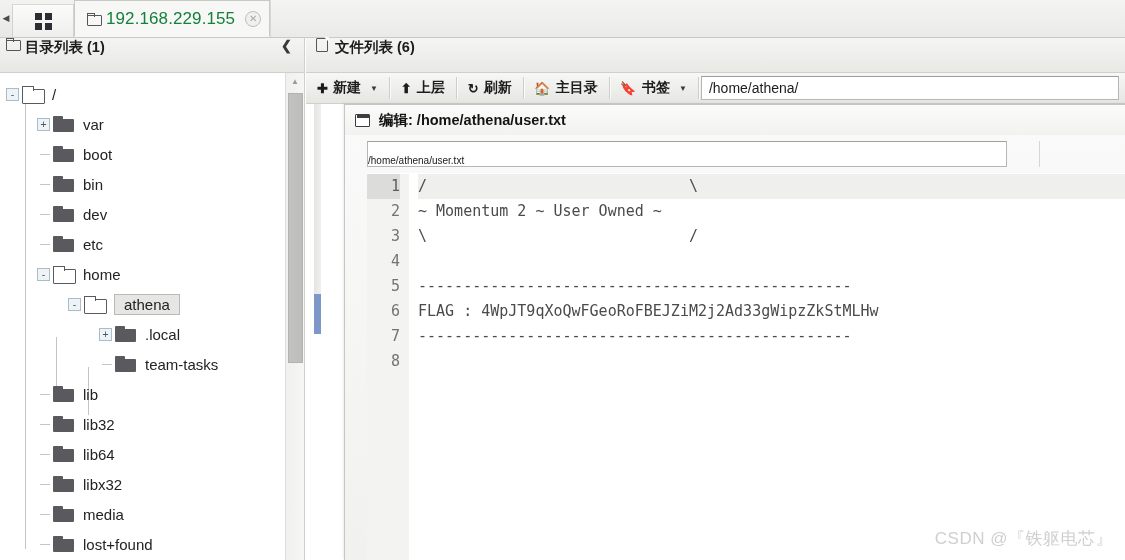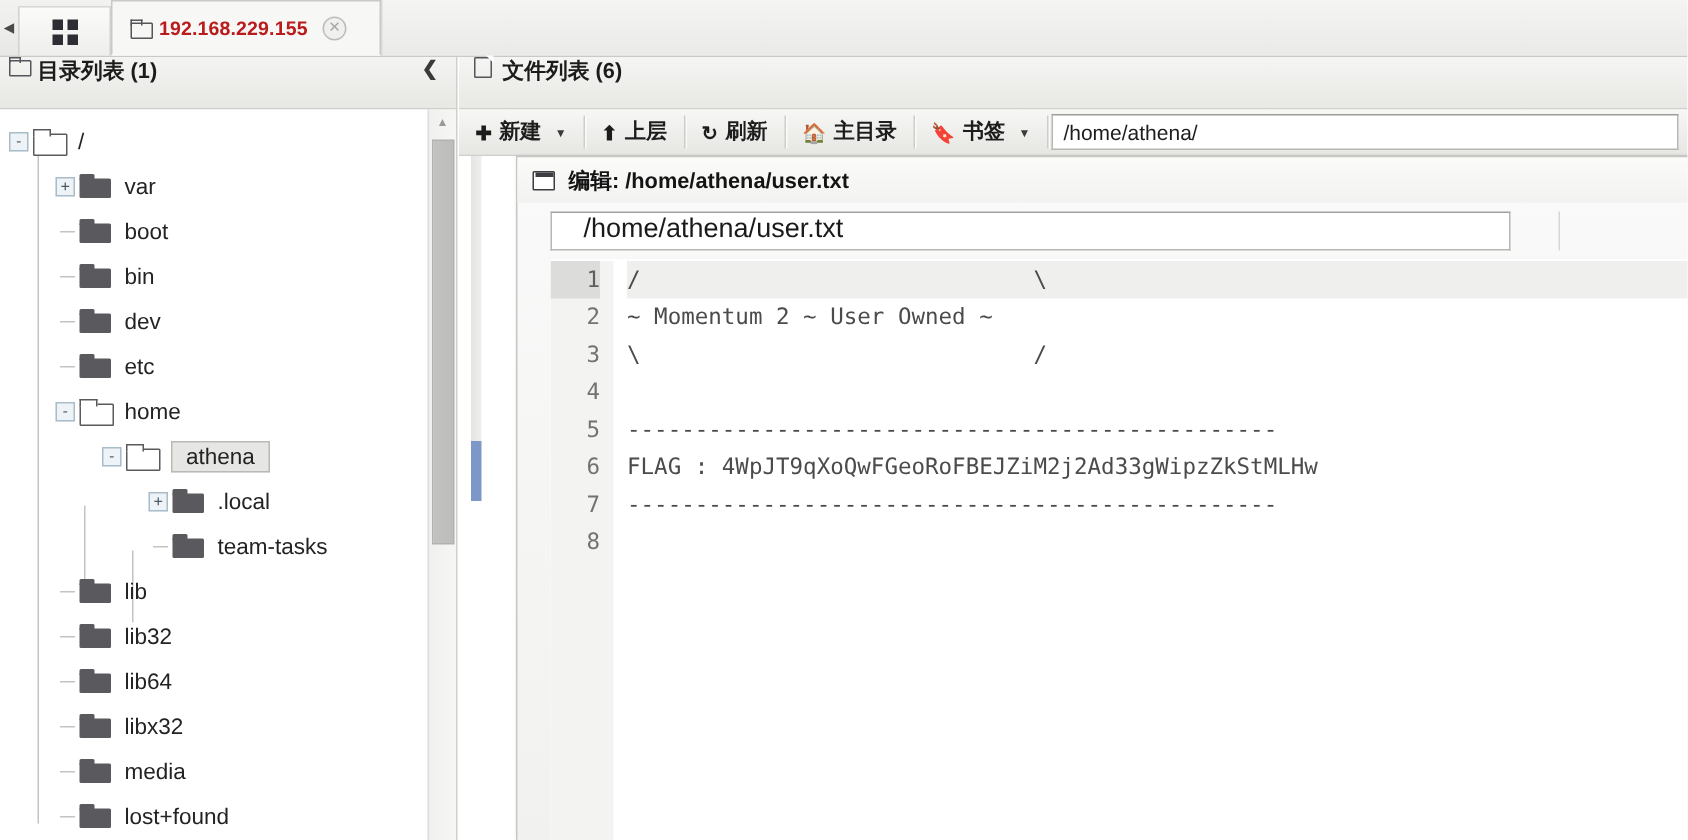--- a/index.html
+++ b/index.html
@@ -32,21 +32,21 @@
   .grid-icon { width: 17px; height: 17px; display: grid; grid-template-columns: 7px 7px; grid-template-rows: 7px 7px; gap: 3px; }
   .grid-icon i { background: #2d2d33; display: block; }
   .tab-active {
     height: 37px; min-width: 180px; margin-bottom: 0;
     background: #f7f7f5;
     border-left: 1px solid #c9c9c5; border-right: 1px solid #c9c9c5;
     border-top: 1px solid #c9c9c5; border-bottom: 1px solid #f7f7f5;
     display: flex; align-items: center; gap: 6px; padding: 0 8px 0 12px;
     position: relative; z-index: 3;
   }
-  .tab-title { font-size: 13px; color: #b91c1c; font-weight: 700; letter-spacing: .1px; white-space: nowrap; }
+  .tab-title { font-size: 17px; color: #15803d; font-weight: 400; letter-spacing: .1px; white-space: nowrap; }
   .folder-outline-sm {
     width: 13px; height: 11px; position: relative; flex: 0 0 auto;
   }
   .folder-outline-sm::before {
     content: ''; position: absolute; left: 0; top: 2px; width: 13px; height: 9px;
     border: 1.4px solid #55555a; border-radius: 0 1px 1px 1px;
   }
   .folder-outline-sm::after {
     content: ''; position: absolute; left: 0; top: 0; width: 6px; height: 3px;
     border-top: 1.4px solid #55555a; border-left: 1.4px solid #55555a; border-right: 1.4px solid #55555a;
@@ -198,22 +198,22 @@
   }
   .ed-title-text { font-size: 14.5px; color: #141414; font-weight: 700; }
 
   .ed-pathrow {
     margin: 0 0 0 0; height: 38px; display: flex; align-items: center;
     padding: 0 0 0 22px; position: relative;
   }
   .ed-pathinput {
     width: 640px; height: 26px; background: #ffffff;
     border: 1px solid #b6b6b2; border-top-color: #a0a09c;
-    display: flex; align-items: flex-start; padding-left: 21px;
-    font-size: 18px; color: #1a1a1a;
+    display: flex; align-items: flex-end; padding-left: 0;
+    font-size: 10px; color: #1a1a1a;
   }
   .ed-pathsep { width: 1px; height: 26px; background: #cfd8dc; margin-left: 32px; }
 
   .ed-body {
     position: absolute; left: 22px; top: 68px; right: 0; bottom: 0;
     background: #ffffff; border-top: 1px solid #ffffff;
     display: flex; overflow: hidden;
   }
   .gutter {
     width: 42px; flex: 0 0 auto; background: #f3f3f1; text-align: right;
@@ -439,13 +439,14 @@
           <div>4</div>
           <div>5</div>
           <div>6</div>
           <div>7</div>
           <div>8</div>
         </div>
       <div class="code" id="code-host"><div class="cur">/                             \</div><div>~ Momentum 2 ~ User Owned ~</div><div>\                             /</div><div></div><div>------------------------------------------------</div><div>FLAG : 4WpJT9qXoQwFGeoRoFBEJZiM2j2Ad33gWipzZkStMLHw</div><div>------------------------------------------------</div><div></div></div>
     </div>
   </div>
 
+  <div class="watermark">CSDN @『铁躯电芯』</div>
 </div>
 
 </body></html>

